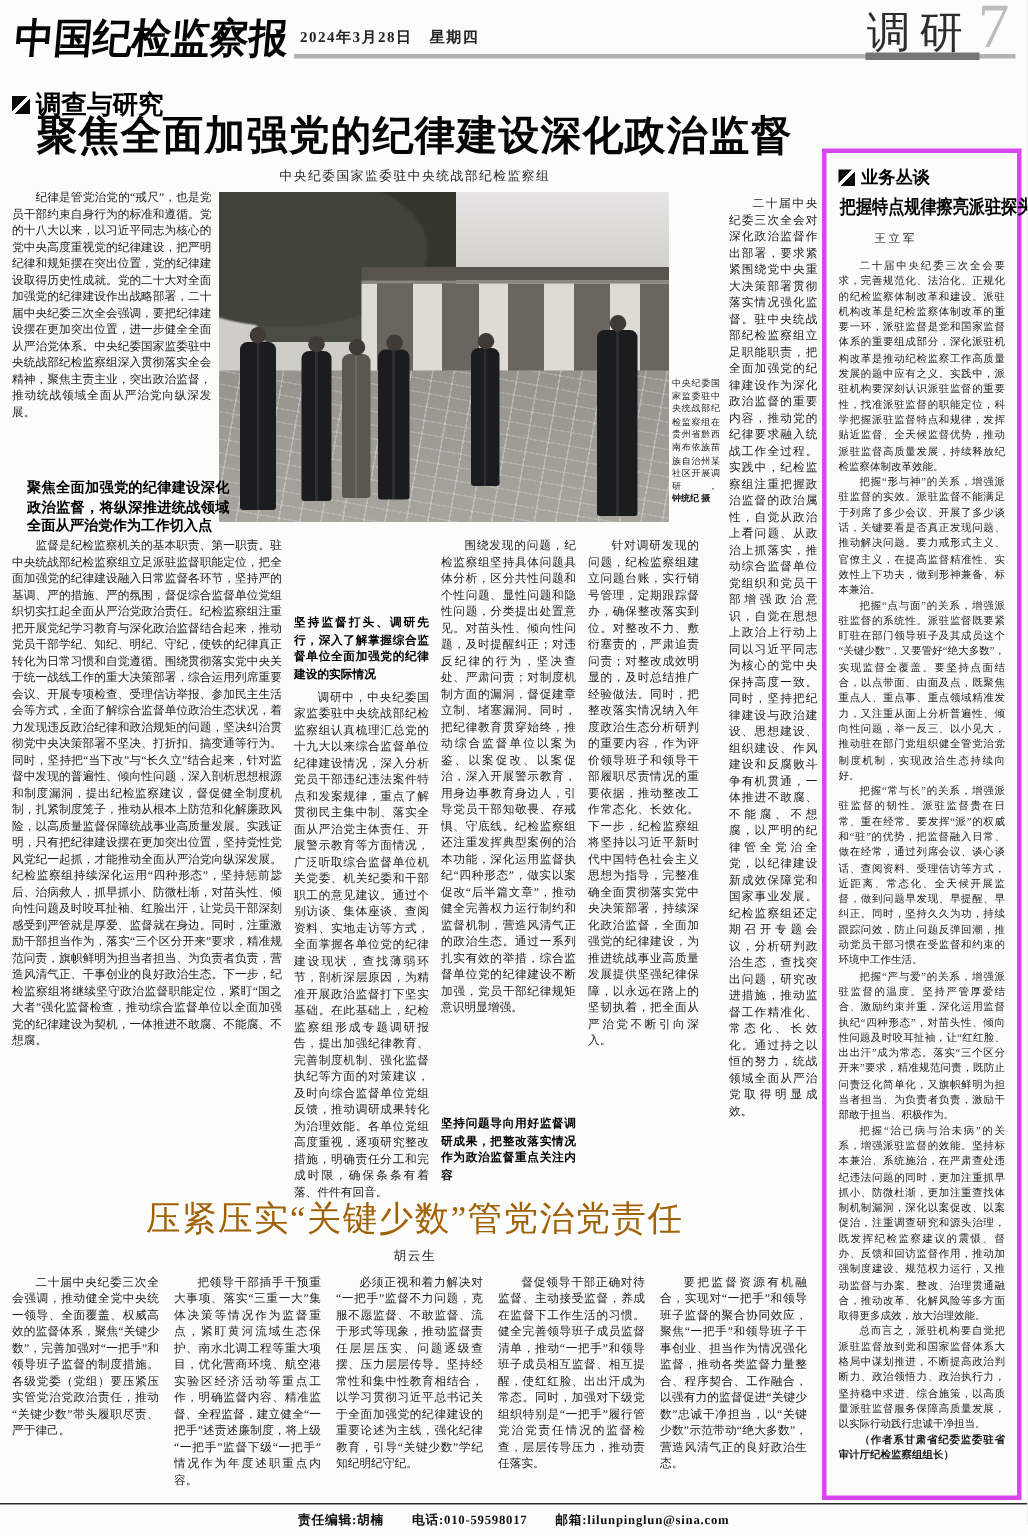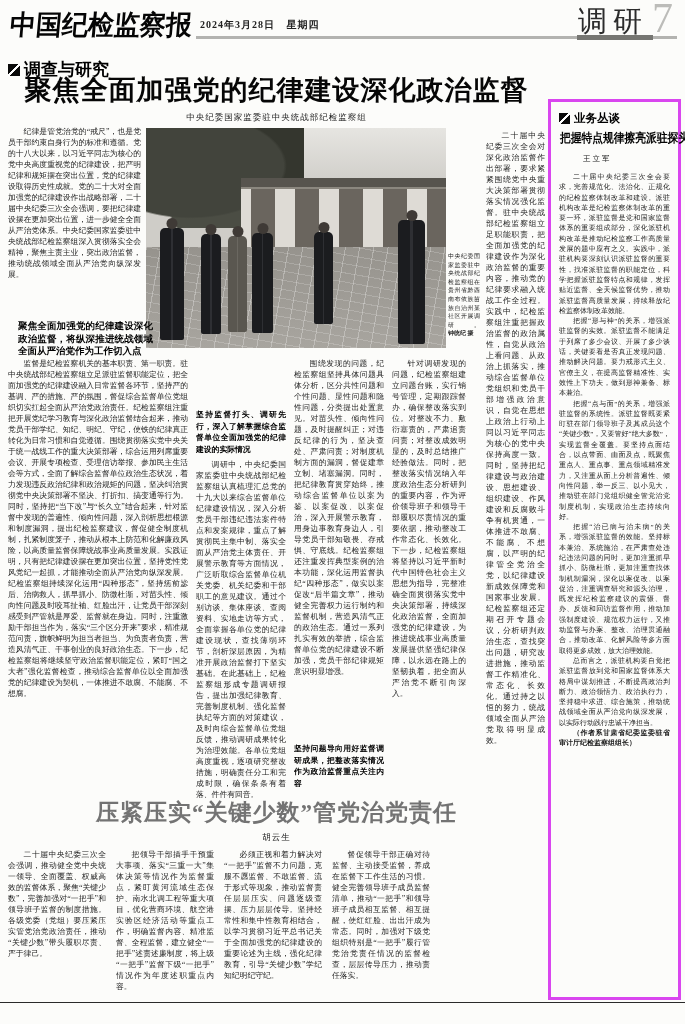--- a/index.html
+++ b/index.html
@@ -12,21 +12,21 @@
   .rule-light{background:#b3b3b0;}
   .rule-dark{background:#767672;}
   .section-name{font-size:29px;letter-spacing:6px;color:#2c2c2c;white-space:nowrap;}
   .page-num{font-size:42px;color:#bcbcb9;font-weight:400;}
   
   .kicker{display:flex;align-items:center;gap:4px;font-size:17px;font-weight:bold;color:#000;white-space:nowrap;}
   .kicker-icon{width:12px;height:12px;flex:0 0 12px;
     background:linear-gradient(135deg,#0a0a0a 42%,#fff 42%,#fff 56%,#0a0a0a 56%);}
   
   .h1{font-size:27px;font-weight:900;text-align:center;letter-spacing:1px;color:#060606;white-space:nowrap;}
-  .h2{font-size:23px;font-weight:700;text-align:center;letter-spacing:1px;color:#737373;white-space:nowrap;}
+  .h2{font-size:23px;font-weight:400;text-align:center;letter-spacing:1px;color:#a16207;white-space:nowrap;}
   .byline{font-size:8.5px;text-align:center;color:#222;letter-spacing:1px;}
   
   .col{position:absolute;overflow:hidden;font-size:7.8px;line-height:11px;text-align:justify;color:#1c1c1c;}
   .col .tx{text-indent:2em;}
   .bold-intro{font-size:9.5px;line-height:12.5px;font-weight:bold;color:#000;text-align:justify;}
   .subhead{font-weight:bold;color:#000;margin:3px 0 4px 0;line-height:11.5px;}
   
   .photo{background:#cfcdc8;overflow:hidden;}
   .ph-sky{position:absolute;left:0;top:0;right:0;height:58px;background:linear-gradient(#e6e5e1,#cfcdc8);}
   .ph-trees{position:absolute;left:0;top:0;width:158px;height:100px;
@@ -131,33 +131,43 @@
   </div>
   <div class="col" style="left:116px;top:849px;width:98px;height:142px;">
     <div class="tx">把领导干部插手干预重大事项、落实“三重一大”集体决策等情况作为监督重点，紧盯黄河流域生态保护、南水北调工程等重大项目，优化营商环境、航空港实验区经济活动等重点工作，明确监督内容、精准监督、全程监督，建立健全“一把手”述责述廉制度，将上级“一把手”监督下级“一把手”情况作为年度述职重点内容。</div>
   </div>
   <div class="col" style="left:332px;top:849px;width:98px;height:142px;">
     <div class="tx">督促领导干部正确对待监督、主动接受监督，养成在监督下工作生活的习惯。健全完善领导班子成员监督清单，推动“一把手”和领导班子成员相互监督、相互提醒，使红红脸、出出汗成为常态。同时，加强对下级党组织特别是“一把手”履行管党治党责任情况的监督检查，层层传导压力，推动责任落实。</div>
   </div>
   <div class="col" style="left:224px;top:849px;width:98px;height:142px;">
     <div class="tx">必须正视和着力解决对“一把手”监督不力问题，克服不愿监督、不敢监督、流于形式等现象，推动监督责任层层压实、问题逐级查摆、压力层层传导。坚持经常性和集中性教育相结合，以学习贯彻习近平总书记关于全面加强党的纪律建设的重要论述为主线，强化纪律教育，引导“关键少数”学纪知纪明纪守纪。</div>
   </div>
+  <div class="col" style="left:440px;top:849px;width:98px;height:142px;">
+    <div class="tx">要把监督资源有机融合，实现对“一把手”和领导班子监督的聚合协同效应，聚焦“一把手”和领导班子干事创业、担当作为情况强化监督，推动各类监督力量整合、程序契合、工作融合，以强有力的监督促进“关键少数”忠诚干净担当，以“关键少数”示范带动“绝大多数”，营造风清气正的良好政治生态。</div>
+  </div>
 
   <div class="abs redbox" style="left:548px;top:99px;width:127px;height:895px;">
     <div class="abs kicker" style="left:8px;top:9px;font-size:11.5px;">
       <span class="kicker-icon" style="width:11px;height:11px;flex-basis:11px;"></span>
       <span>业务丛谈</span>
     </div>
     <div class="abs box-title" style="left:0;top:28px;width:100%;">把握特点规律擦亮派驻探头</div>
     <div class="abs box-author" style="left:0;top:52px;width:100%;">王立军</div>
     <div class="box-body" style="left:8px;top:70px;width:111px;height:812px;">
       <p>二十届中央纪委三次全会要求，完善规范化、法治化、正规化的纪检监察体制改革和建设。派驻机构改革是纪检监察体制改革的重要一环，派驻监督是党和国家监督体系的重要组成部分，深化派驻机构改革是推动纪检监察工作高质量发展的题中应有之义。实践中，派驻机构要深刻认识派驻监督的重要性，找准派驻监督的职能定位，科学把握派驻监督特点和规律，发挥贴近监督、全天候监督优势，推动派驻监督高质量发展，持续释放纪检监察体制改革效能。</p>
       <p>把握“形与神”的关系，增强派驻监督的实效。派驻监督不能满足于列席了多少会议、开展了多少谈话，关键要看是否真正发现问题、推动解决问题。要力戒形式主义、官僚主义，在提高监督精准性、实效性上下功夫，做到形神兼备、标本兼治。</p>
       <p>把握“点与面”的关系，增强派驻监督的系统性。派驻监督既要紧盯驻在部门领导班子及其成员这个“关键少数”，又要管好“绝大多数”，实现监督全覆盖。要坚持点面结合，以点带面、由面及点，既聚焦重点人、重点事、重点领域精准发力，又注重从面上分析普遍性、倾向性问题，举一反三、以小见大，推动驻在部门党组织健全管党治党制度机制，实现政治生态持续向好。</p>
+      <p>把握“常与长”的关系，增强派驻监督的韧性。派驻监督贵在日常、重在经常。要发挥“派”的权威和“驻”的优势，把监督融入日常、做在经常，通过列席会议、谈心谈话、查阅资料、受理信访等方式，近距离、常态化、全天候开展监督，做到问题早发现、早提醒、早纠正。同时，坚持久久为功，持续跟踪问效，防止问题反弹回潮，推动党员干部习惯在受监督和约束的环境中工作生活。</p>
+      <p>把握“严与爱”的关系，增强派驻监督的温度。坚持严管厚爱结合、激励约束并重，深化运用监督执纪“四种形态”，对苗头性、倾向性问题及时咬耳扯袖，让“红红脸、出出汗”成为常态。落实“三个区分开来”要求，精准规范问责，既防止问责泛化简单化，又旗帜鲜明为担当者担当、为负责者负责，激励干部敢于担当、积极作为。</p>
       <p>把握“治已病与治未病”的关系，增强派驻监督的效能。坚持标本兼治、系统施治，在严肃查处违纪违法问题的同时，更加注重抓早抓小、防微杜渐，更加注重查找体制机制漏洞，深化以案促改、以案促治，注重调查研究和源头治理，既发挥纪检监察建议的震慑、督办、反馈和回访监督作用，推动加强制度建设、规范权力运行，又推动监督与办案、整改、治理贯通融合，推动改革、化解风险等多方面取得更多成效，放大治理效能。</p>
-      <p>总而言之，派驻机构要自觉把派驻监督放到党和国家监督体系大格局中谋划推进，不断提高政治判断力、政治领悟力、政治执行力，坚持稳中求进、综合施策，推动统战领域全面从严治党向纵深发展，以实际行动践行忠诚干净担当。</p>
+      <p>总而言之，派驻机构要自觉把派驻监督放到党和国家监督体系大格局中谋划推进，不断提高政治判断力、政治领悟力、政治执行力，坚持稳中求进、综合施策，以高质量派驻监督服务保障高质量发展，以实际行动践行忠诚干净担当。</p>
       <p class="attr">（作者系甘肃省纪委监委驻省审计厅纪检监察组组长）</p>
     </div>
   </div>
 
   <div class="abs footer-rule" style="left:0;top:1002px;width:685px;height:1px;"></div>
+  <div class="abs footer" style="left:0;top:1008px;width:685px;">
+    <span>责任编辑:胡楠</span>
+    <span>电话:010-59598017</span>
+    <span>邮箱:lilunpinglun@sina.com</span>
+  </div>
 
 </div>
 
 </body></html>

